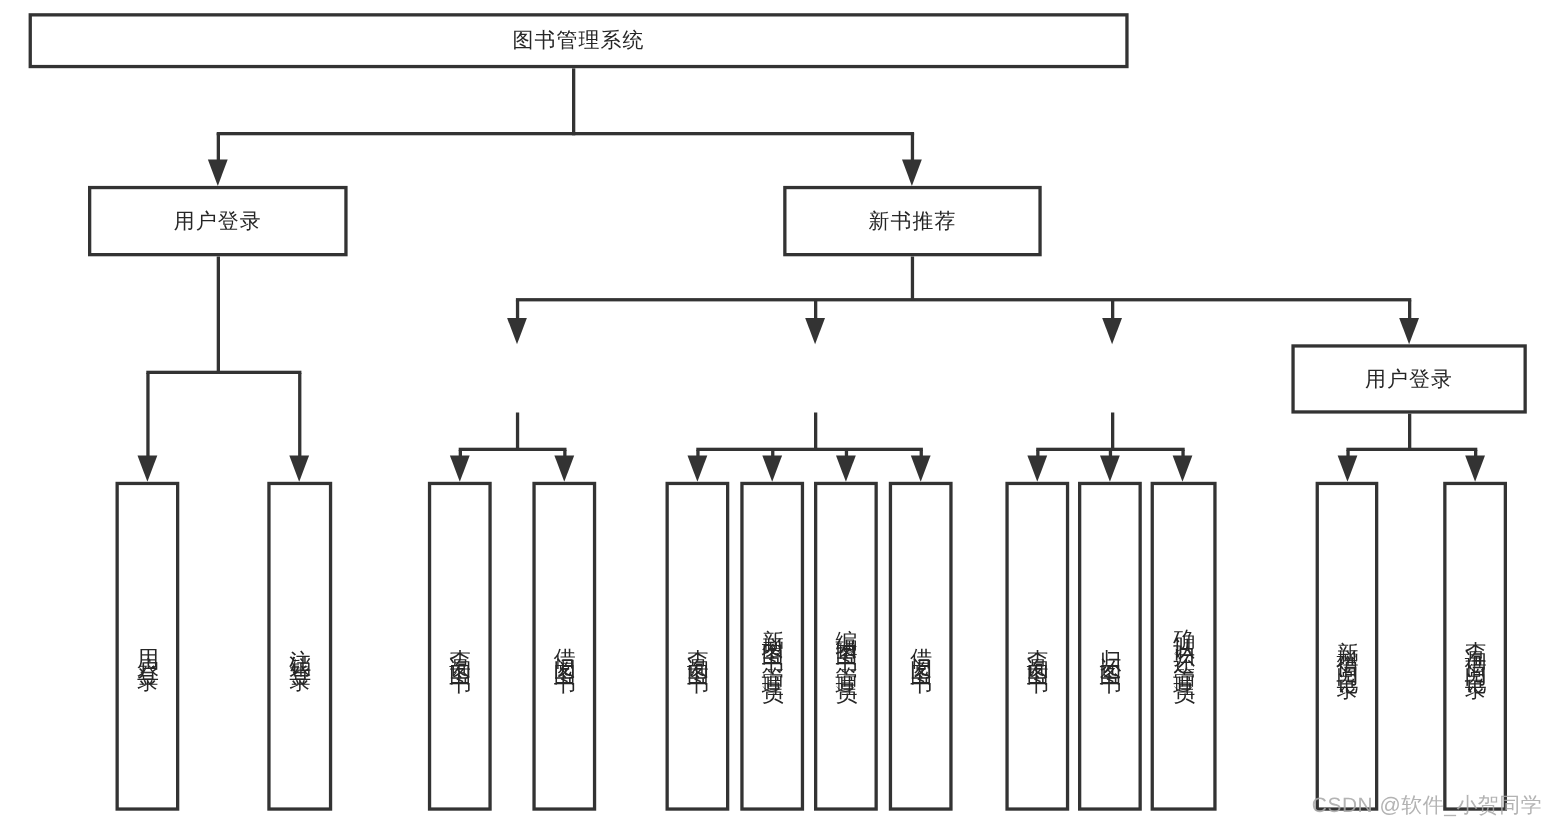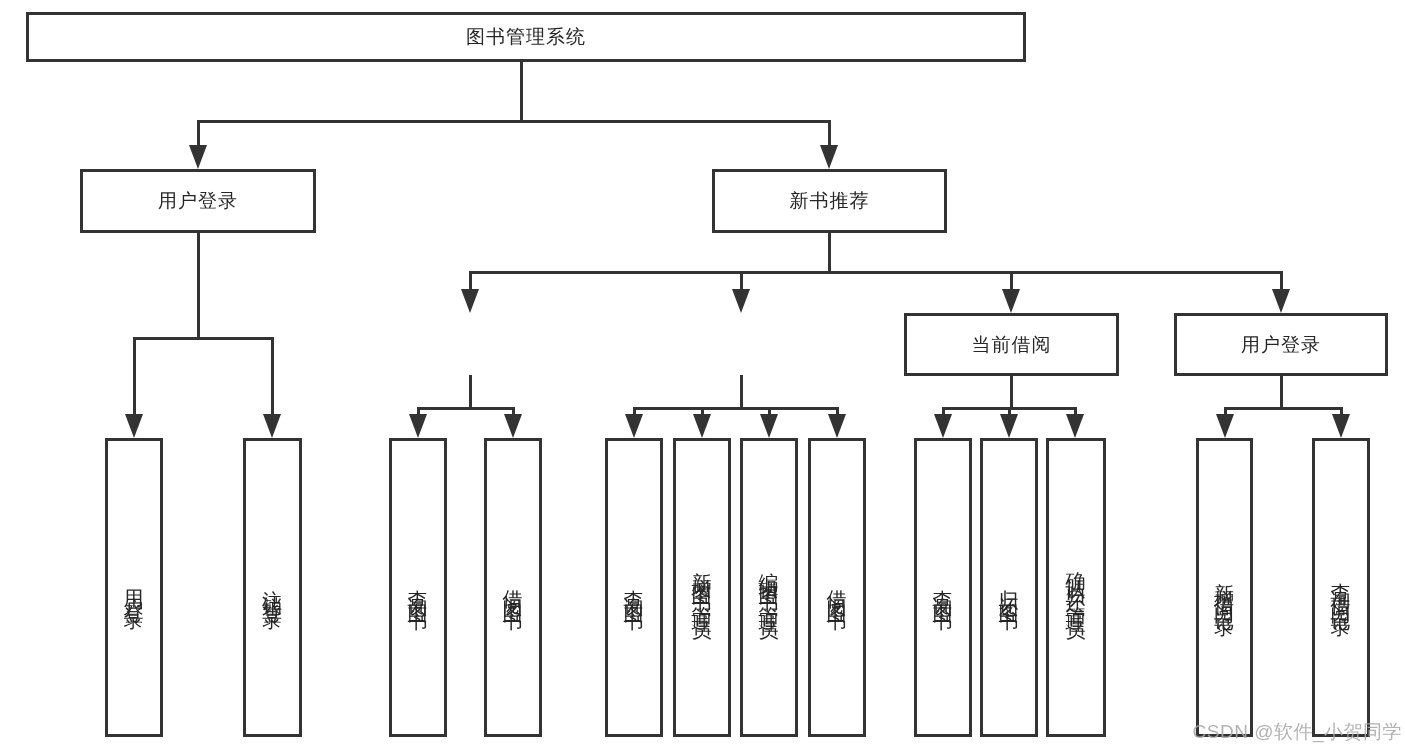--- a/index.html
+++ b/index.html
@@ -117,21 +117,20 @@
       <div class="ah" style="left: 1216px; top: 414px;"></div>
       <div class="ln" style="left: 1340px; top: 409px; width: 3px; height: 9px;"></div>
       <div class="ah" style="left: 1332px; top: 414px;"></div>
     </div>
 
   <div class="node" style="left:26px;top:12px;width:1000px;height:50px">图书管理系统</div>
 
   <div class="node" style="left:80px;top:169px;width:236px;height:64px">用户登录</div>
   <div class="node" style="left:712px;top:169px;width:235px;height:64px">新书推荐</div>
 
-  <div class="node" style="left:904px;top:313px;width:215px;height:63px">当前借阅</div>
   <div class="node" style="left:1174px;top:313px;width:214px;height:63px">用户登录</div>
 
   <div class="node v" style="left:105px;top:438px;width:58px;height:299px">用户登录</div>
   <div class="node v" style="left:243px;top:438px;width:59px;height:299px">注销登录</div>
 
   <div class="node v" style="left:389px;top:438px;width:58px;height:299px">查询图书</div>
   <div class="node v" style="left:484px;top:438px;width:58px;height:299px">借阅图书</div>
 
   <div class="node v" style="left:605px;top:438px;width:58px;height:299px">查询图书</div>
   <div class="node v" style="left:673px;top:438px;width:58px;height:299px">新增图书（管理员）</div>

